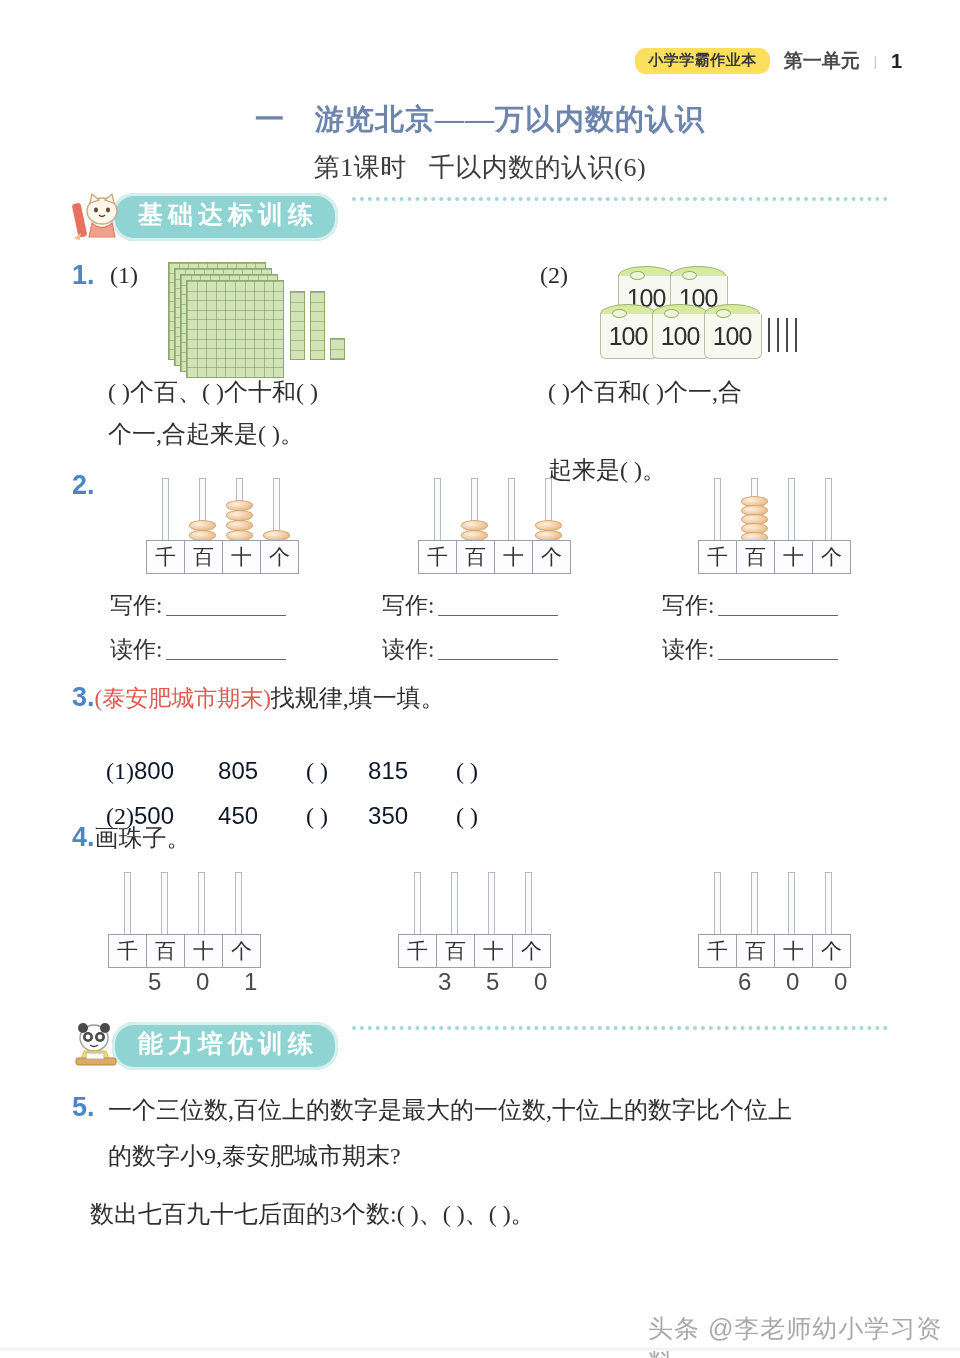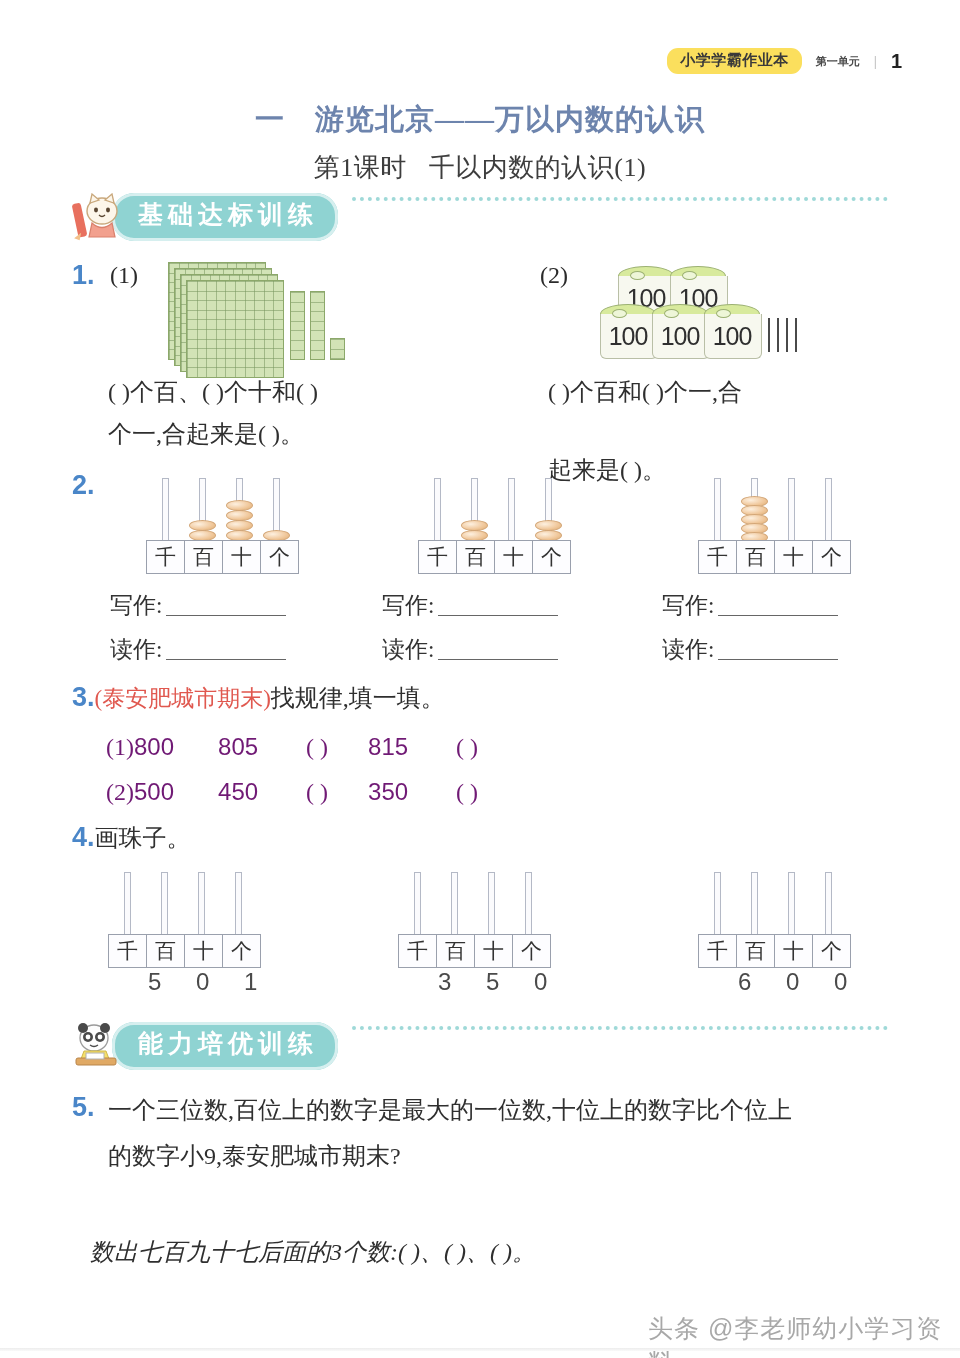--- a/index.html
+++ b/index.html
@@ -19,21 +19,21 @@
     display:flex;align-items:center;gap:14px;
   }
   .hdr-pill{
     background:#fbdf5d;border-radius:11px;
     padding:3px 13px 4px;
     font-size:15px;letter-spacing:.5px;color:#3a3a3a;
     font-family:"Liberation Sans","DejaVu Sans",sans-serif;
     font-weight:700;
     white-space:nowrap;
   }
-  .hdr-unit{font-size:11px;color:#4a4a4a;font-family:"Liberation Sans",sans-serif;font-weight:600;}
+  .hdr-unit{font-size:19px;color:#4a4a4a;font-family:"Liberation Sans",sans-serif;font-weight:600;}
   .hdr-sep{color:#aeaeae;font-size:15px;}
   .hdr-page{font-size:20px;font-weight:700;color:#222;font-family:"Liberation Sans",sans-serif;}
 
   
   .title-main{
     position:absolute;top:100px;left:0;width:960px;text-align:center;
     font-size:29px;font-weight:700;color:#6d84ad;letter-spacing:1px;
   }
   .title-main .num{margin-right:30px;color:#6d84ad;}
   .title-sub{
@@ -124,22 +124,22 @@
     border:1px solid #d3a778;border-radius:50%;
   }
   .ab-digits{position:absolute;font-size:24px;color:#4a4a4a;
     font-family:"Liberation Sans","DejaVu Sans",sans-serif;letter-spacing:14px;}
 
   .wl{position:absolute;font-size:23px;color:#333;}
   .wl .line{display:inline-block;width:120px;border-bottom:1.5px solid #666;vertical-align:-3px;margin-left:4px;}
 
   .redtag{color:#e0584f;font-family:"Liberation Serif",serif;}
 
-  .seq{position:absolute;font-size:24px;color:#701a75;
-       font-family:"Liberation Sans","DejaVu Sans",sans-serif;}
+  .seq{position:absolute;font-size:24px;color:#0f172a;
+       font-family:"Liberation Sans","DejaVu Sans",sans-serif;margin-top:24px;}
   .seq span.cn{font-family:"Liberation Serif",serif;}
 
   .watermark{
     position:absolute;left:648px;top:1312px;
     font-size:25px;color:#9a9a9a;letter-spacing:1px;
     font-family:"Liberation Sans","DejaVu Sans",sans-serif;
     opacity:.85;
   }
   .botline{position:absolute;left:0;top:1348px;width:960px;height:3px;
            background:linear-gradient(to bottom,#ececec,#fafafa);}
@@ -153,21 +153,21 @@
     <div class="hdr-pill">小学学霸作业本</div>
     <div class="hdr-unit">第一单元</div>
     <div class="hdr-sep">|</div>
     <div class="hdr-page">1</div>
   </div>
 
   <div class="title-main">
     <span class="num">一</span><span>游览北京——万以内数的认识</span>
   </div>
   <div class="title-sub">
-    <span>第1课时</span><span class="gap"></span><span>千以内数的认识(1)</span>
+    <span>第1课时</span><span class="gap"></span><span>千以内数的认识(6)</span>
   </div>
 
   <div class="banner" style="top:193px;width:816px;">
     <div class="mascot">
       <svg width="52" height="48" viewBox="0 0 52 48">
         <g>
           <rect x="3" y="10" width="9" height="34" rx="3" fill="#e8705e" transform="rotate(-12 8 27)"></rect>
           <polygon points="2,44 10,40 7,47" fill="#f2c08a" transform="rotate(-12 8 44)"></polygon>
           <ellipse cx="30" cy="18" rx="15" ry="13" fill="#fdf6ea" stroke="#c9a87c" stroke-width="1.4"></ellipse>
           <polygon points="18,10 20,1 27,7" fill="#fdf6ea" stroke="#c9a87c" stroke-width="1.3"></polygon>
@@ -403,18 +403,18 @@
     <div class="pill">能力培优训练</div>
     <div class="dots"></div>
   </div>
 
   <div class="blk" style="left:72px;top:1092px;">
     <span class="qnum">5.</span>
   </div>
   <div class="blk qtext" style="left:108px;top:1094px;">一个三位数,百位上的数字是最大的一位数,十位上的数字比个位上</div>
   <div class="blk qtext" style="left:108px;top:1140px;">的数字小9,泰安肥城市期末?</div>
 
-  <div class="blk qtext" style="left:90px;top:1236px;font-style:italic;">数出七百九十七后面的3个数:(            )、(            )、(            )。</div>
+  <div class="blk qtext" style="left:90px;top:1198px;">数出七百九十七后面的3个数:(            )、(            )、(            )。</div>
 
   <div class="watermark">头条 @李老师幼小学习资料</div>
   <div class="botline"></div>
 
 </div>
 
 </body></html>

